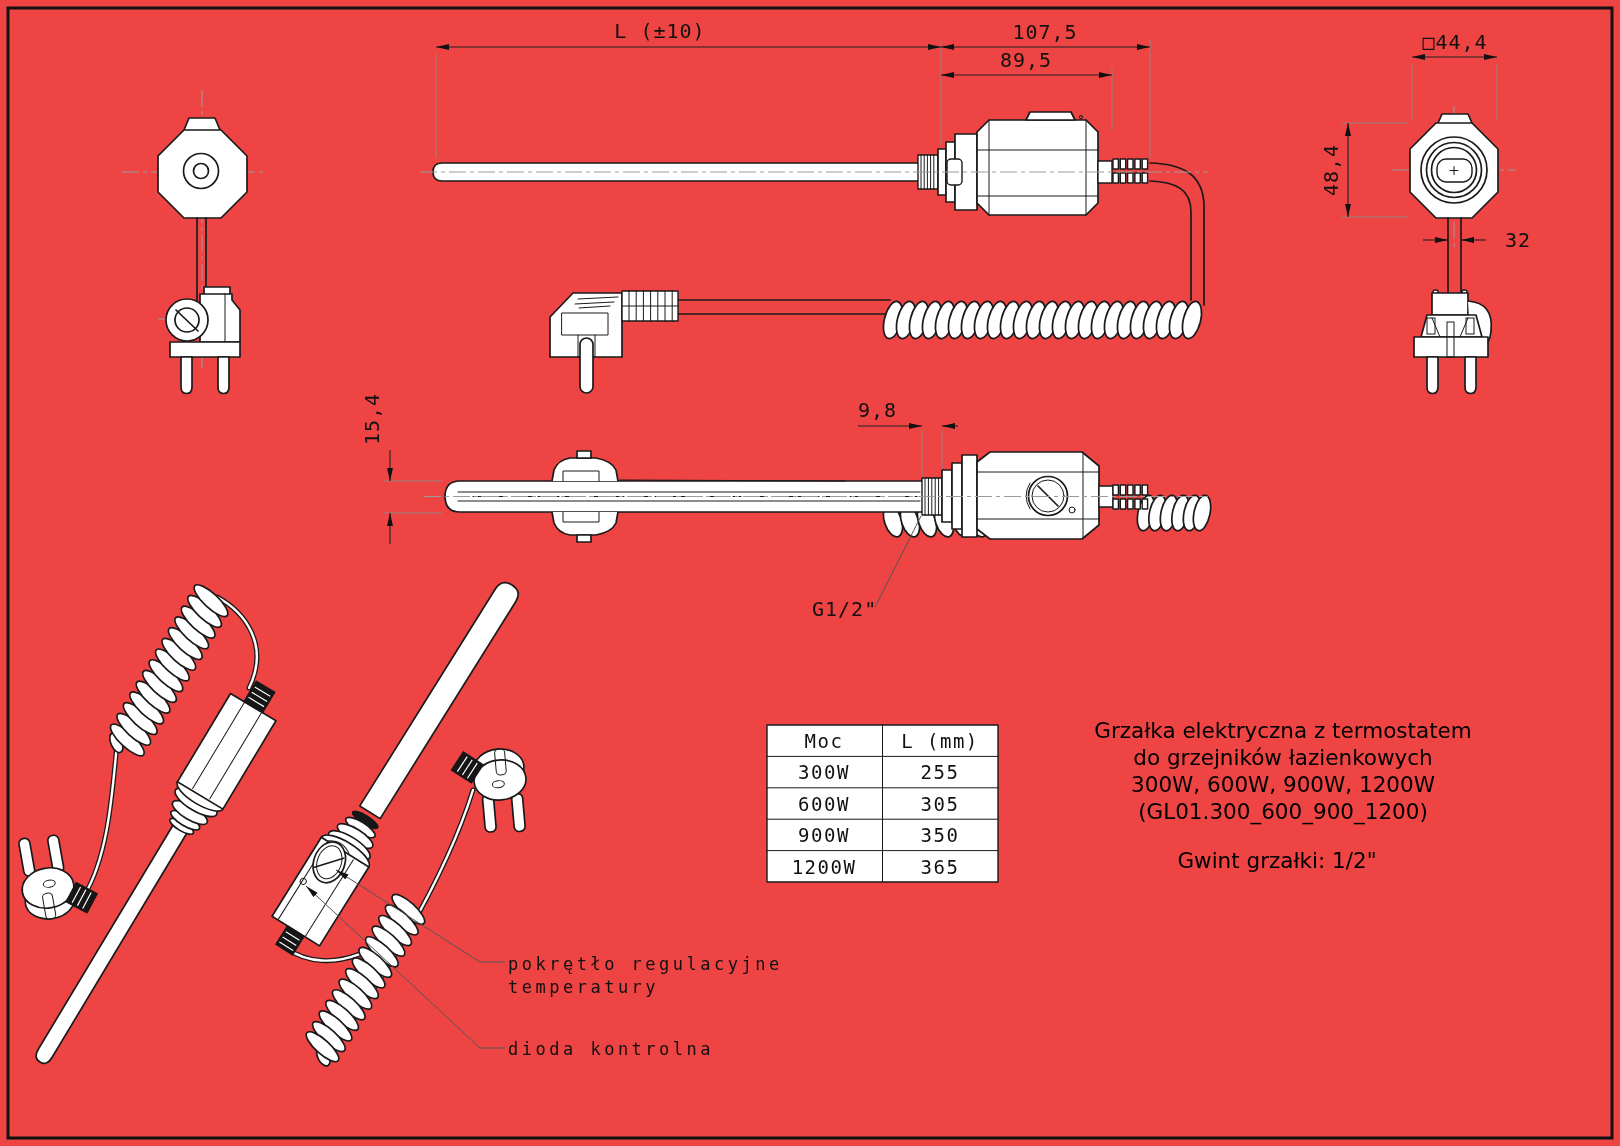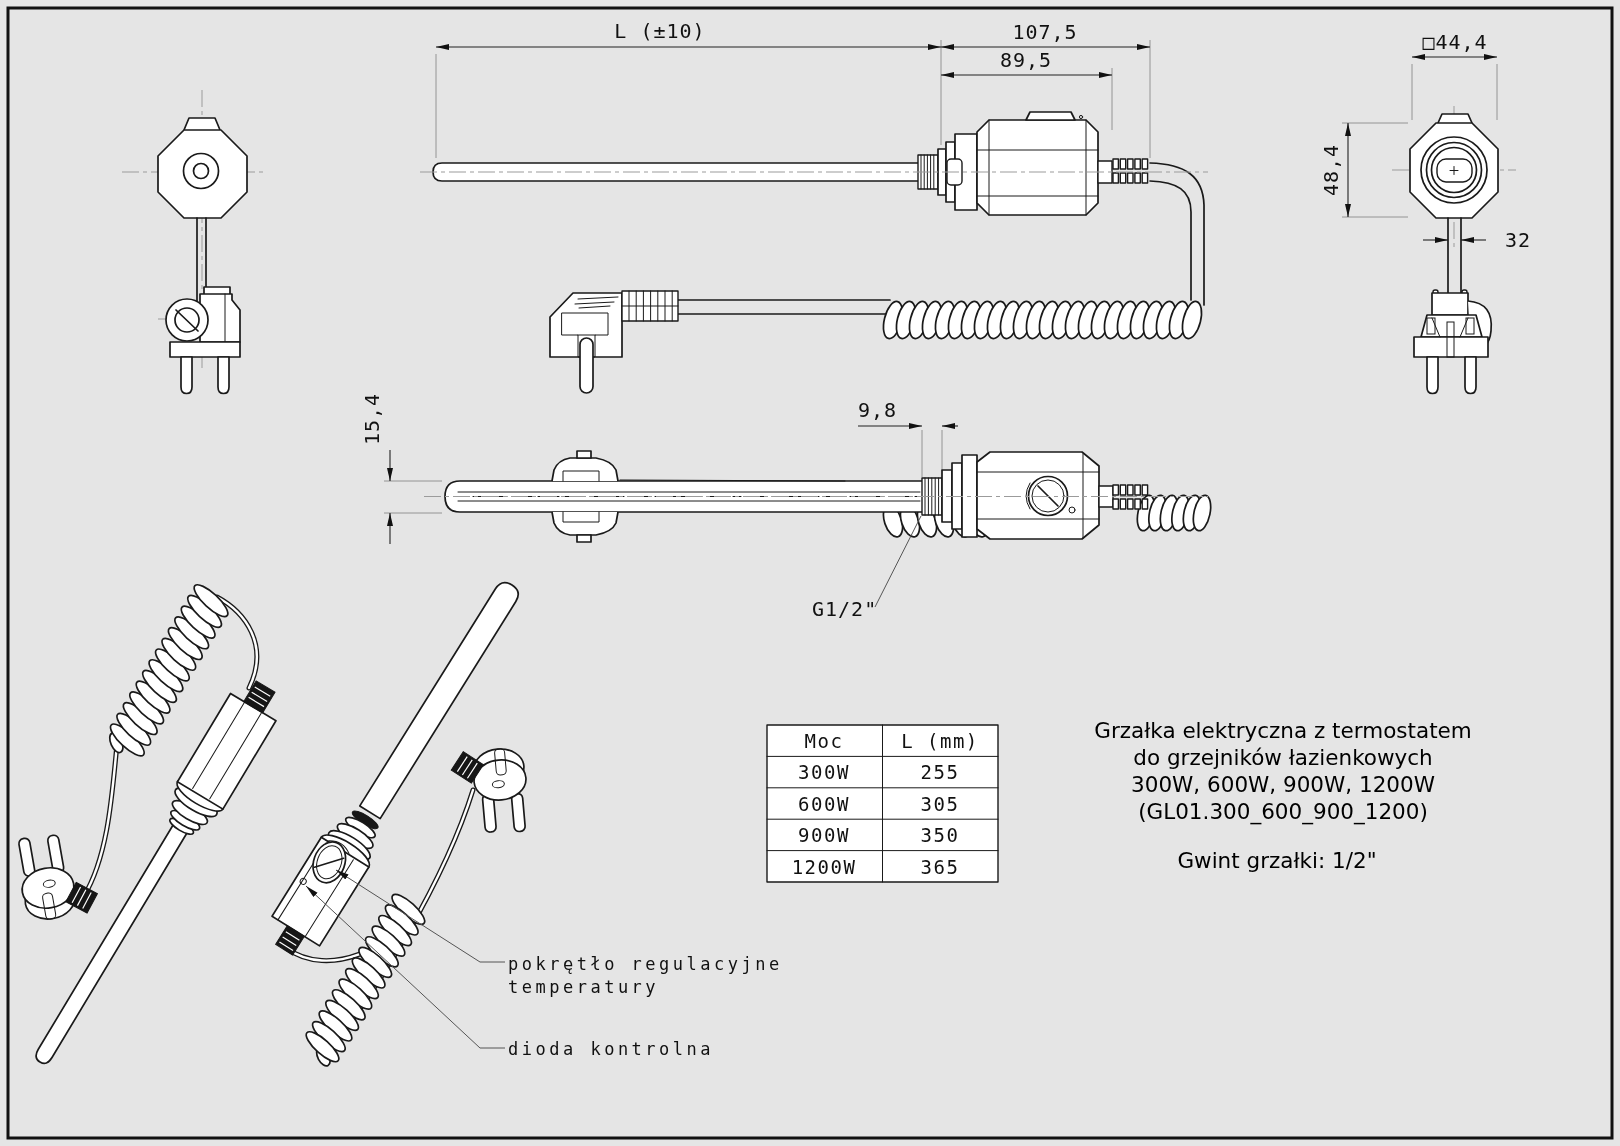--- a/index.html
+++ b/index.html
@@ -1,16 +1,16 @@
 <!DOCTYPE html>
 <html><head>
 <meta charset="utf-8">
 <style>
   html,body{margin:0;padding:0;background:#fff;}
-  .stage{position:relative;width:1620px;height:1146px;background:#e5e5e5;overflow:hidden;}
+  .stage{position:relative;width:1620px;height:1146px;background:#ef4444;overflow:hidden;}
   svg{position:absolute;left:0;top:0;}
   .s  {stroke:#1a1a1a;stroke-width:1.7;fill:none;stroke-linecap:round;stroke-linejoin:round;}
   .sf {stroke:#1a1a1a;stroke-width:1.7;fill:#fff;stroke-linejoin:round;}
   .sf14{stroke:#1a1a1a;stroke-width:1.4;fill:#fff;stroke-linejoin:round;}
   .thin{stroke:#1a1a1a;stroke-width:1;fill:none;stroke-linecap:round;}
   .ext{stroke:#8a8a8a;stroke-width:0.9;fill:none;}
   .diml{stroke:#222;stroke-width:1.1;fill:none;}
   .ldr{stroke:#555;stroke-width:1;fill:none;}
   .cl {stroke:#9b9b9b;stroke-width:1;fill:none;stroke-dasharray:17 4 4 4;}
   .dark{fill:#161616;stroke:#161616;}

